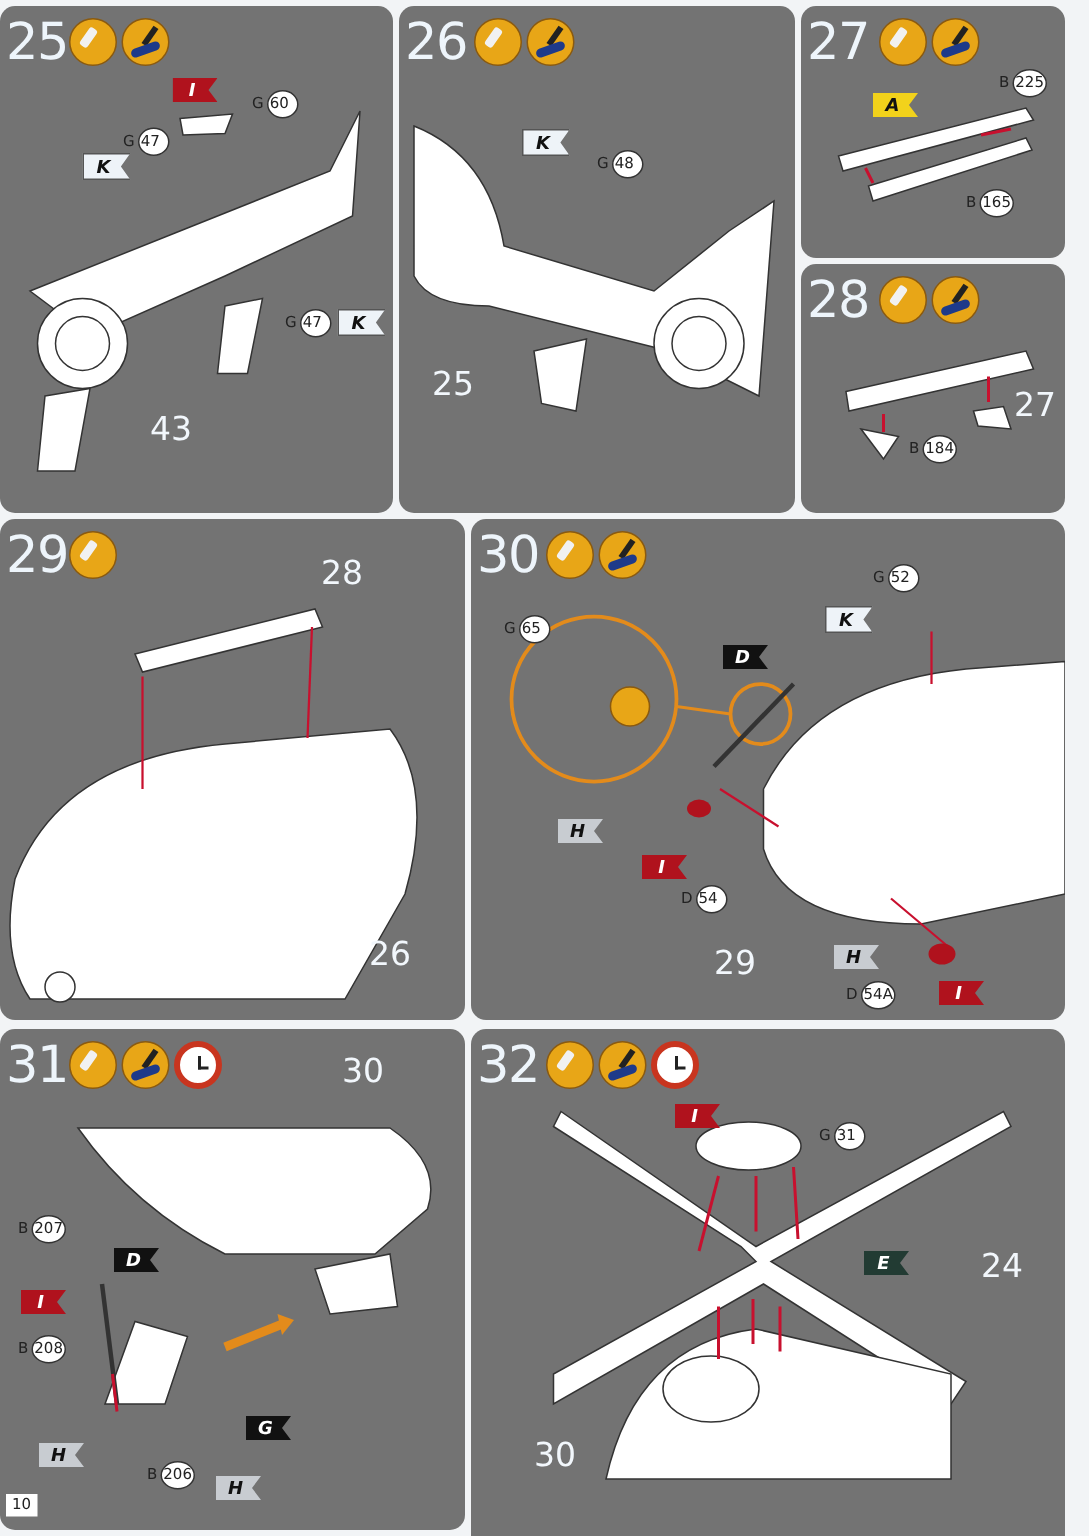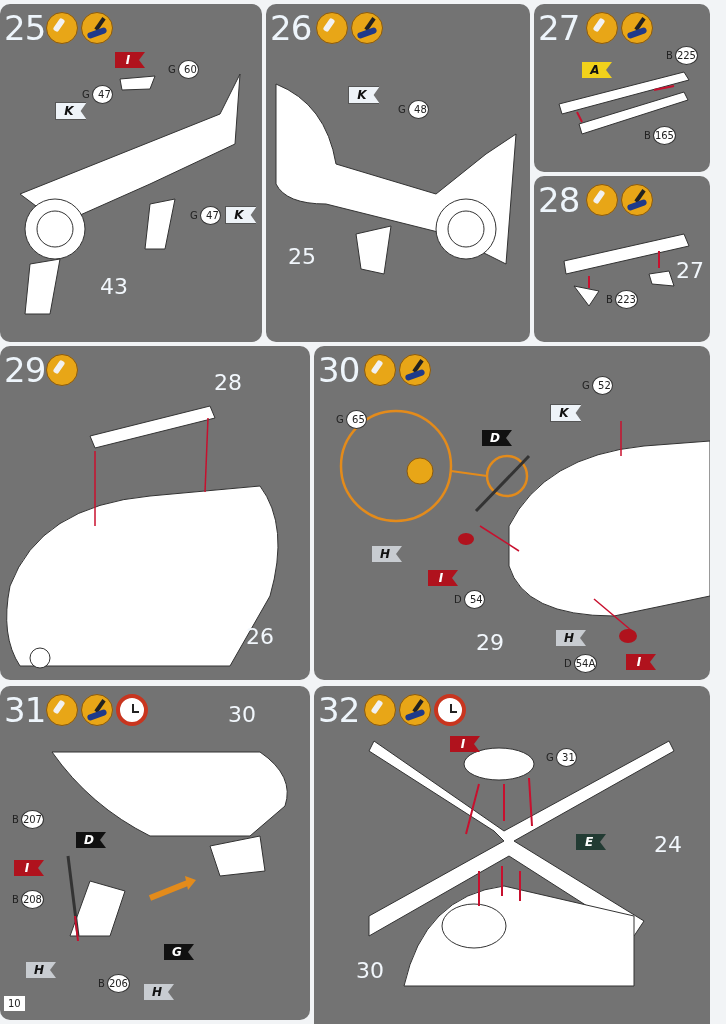--- a/index.html
+++ b/index.html
@@ -8,21 +8,21 @@
   .stepnum{position:absolute;left:4px;top:4px;font-family:"DejaVu Sans",sans-serif;font-size:34px;color:#eef5fb;letter-spacing:-1px;line-height:40px;}
   .icons{position:absolute;top:8px;display:flex;gap:3px;}
   .ic{width:32px;height:32px;border-radius:50%;background:#e8a617;border:1px solid #8a5a10;position:relative;box-sizing:border-box;}
   .ic.glue::after{content:"";position:absolute;left:9px;top:5px;width:6px;height:14px;background:#f1f1f1;transform:rotate(35deg);border-radius:2px;}
   .ic.paint::after{content:"";position:absolute;left:5px;top:17px;width:20px;height:6px;background:#1e3a8a;border-radius:3px;transform:rotate(-20deg);}
   .ic.paint::before{content:"";position:absolute;left:16px;top:4px;width:4px;height:14px;background:#222;transform:rotate(35deg);}
   .ic.clock{background:#fff;border:4px solid #c8351f;}
   .ic.clock::after{content:"";position:absolute;left:12px;top:6px;width:2px;height:9px;background:#222;}
   .ic.clock::before{content:"";position:absolute;left:12px;top:13px;width:7px;height:2px;background:#222;}
   .partnum{position:absolute;font-size:10px;color:#222;display:flex;align-items:center;gap:2px;}
-  .partnum .c{display:inline-block;min-width:17px;height:17px;border-radius:50%;border:1px solid #333;background:#fff;text-align:right;line-height:17px;font-size:10px;padding:0 1px;}
+  .partnum .c{display:inline-block;min-width:17px;height:17px;border-radius:50%;border:1px solid #333;background:#fff;text-align:left;line-height:17px;font-size:10px;padding:0 1px;}
   .flag{position:absolute;width:26px;height:16px;font-size:12px;font-weight:bold;font-style:italic;text-align:center;line-height:16px;clip-path:polygon(0 0,100% 0,80% 50%,100% 100%,0 100%);padding-right:4px;box-sizing:content-box;}
   .f-red{background:#b0121d;color:#fff;}
   .f-white{background:#eef3f8;color:#111;border:1px solid #555;}
   .f-black{background:#111;color:#fff;}
   .f-grey{background:#c8ccd1;color:#111;}
   .f-yellow{background:#f2d21b;color:#111;}
   .f-dark{background:#223b33;color:#fff;}
   .ref{position:absolute;font-size:22px;color:#f2f7fc;}
   .draw{position:absolute;left:0;top:0;}
   .pageno{position:absolute;left:4px;top:996px;font-size:10px;color:#222;background:#fff;padding:2px 4px;}
@@ -113,21 +113,21 @@
   </div>
   <svg class="draw" width="176" height="166">
     <path d="M30 85 L150 58 L155 70 L32 98 Z" fill="#fff" stroke="#333"></path>
     <line x1="55" y1="100" x2="55" y2="112" stroke="#c8102e" stroke-width="2"></line>
     <line x1="125" y1="75" x2="125" y2="92" stroke="#c8102e" stroke-width="2"></line>
     <path d="M40 110 L65 115 L55 130 Z" fill="#fff" stroke="#333"></path>
     <path d="M115 98 L135 95 L140 110 L118 108 Z" fill="#fff" stroke="#333"></path>
   </svg>
   <div class="partnum" style="left:72px;top:114px;">
       <span>B</span>
-      <span class="c">223</span>
+      <span class="c">184</span>
     </div>
   <div class="ref" style="left:142px;top:82px;">27</div>
 </div>
 
 <div class="panel" style="left:0;top:346px;width:310px;height:334px;">
   <div class="stepnum">29</div>
   <div class="icons" style="left:46px;">
     <div class="ic glue"></div>
   </div>
   <svg class="draw" width="310" height="334">

